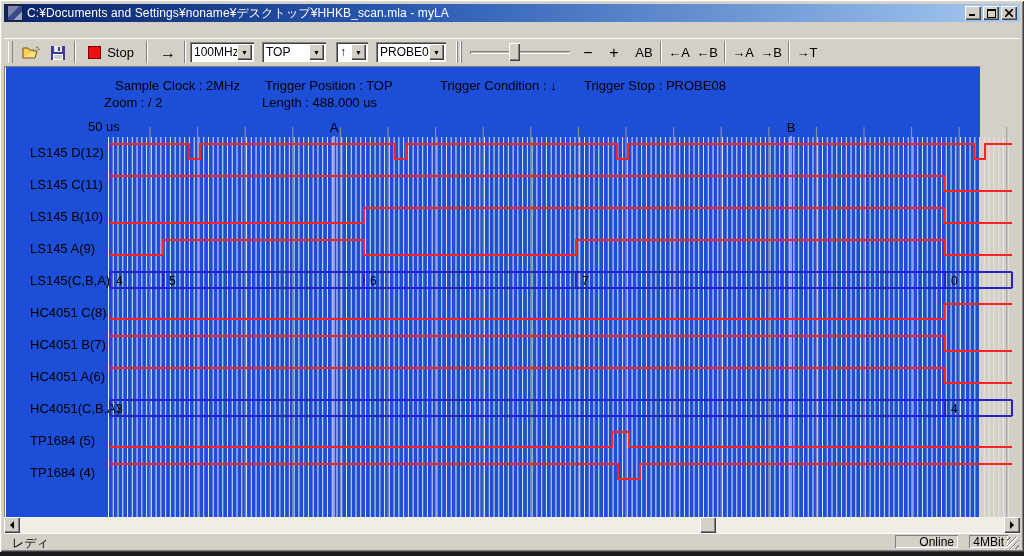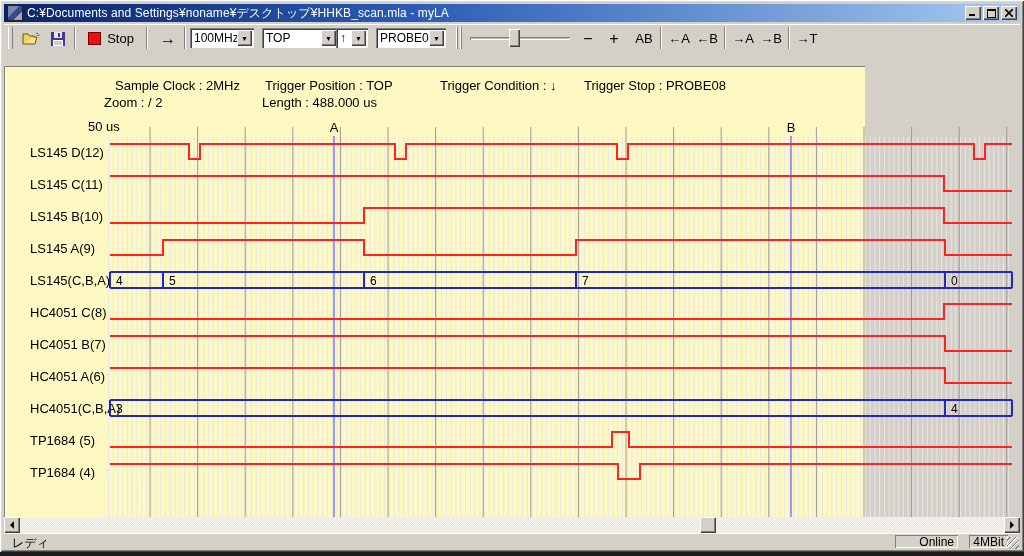--- a/index.html
+++ b/index.html
@@ -15,43 +15,43 @@
             border:1px solid #222;}
   .title-text{color:#ffffff;font-size:12px;font-weight:normal;margin-left:4px;white-space:nowrap;
               overflow:hidden;flex:1 1 auto;letter-spacing:0.1px;}
   .cap-group{display:flex;gap:2px;flex:0 0 auto;margin-right:1px;}
   .cap-btn{width:16px;height:14px;background:#d4d0c8;display:flex;align-items:center;justify-content:center;
            box-shadow:inset 1px 1px 0 #ffffff, inset -1px -1px 0 #404040, inset -2px -2px 0 #808080;}
   
   .menubar{position:absolute;left:4px;top:22px;right:4px;height:17px;display:flex;align-items:center;font-size:12px;color:#000;}
   .menu-item{padding:1px 8px 2px 8px;white-space:nowrap;}
   
-  .toolbar{position:absolute;left:4px;top:24px;right:4px;height:27px;border-top:1px solid #ffffff;}
+  .toolbar{position:absolute;left:4px;top:38px;right:4px;height:27px;border-top:1px solid #ffffff;}
   .toolbar *{white-space:nowrap;}
   .tb{position:absolute;top:3px;height:21px;display:flex;align-items:center;justify-content:center;color:#000;}
   .tb-sep{position:absolute;top:2px;height:22px;width:0;border-left:1px solid #808080;border-right:1px solid #ffffff;}
   .tb-grip{position:absolute;top:2px;height:22px;width:3px;border-left:1px solid #ffffff;border-right:1px solid #808080;}
   .tb-grip.g2{width:7px;border:none;
      background:linear-gradient(90deg,#fff 0 1px,#808080 1px 2px,transparent 2px 4px,#fff 4px 5px,#808080 5px 6px,transparent 6px);}
   .tb-text{font-size:13px;}
   .tb-big{font-size:16px;}
   .stop-square{display:inline-block;width:11px;height:11px;background:#ee1111;border:1px solid #7a0000;margin-right:6px;}
   .combo{position:absolute;top:3px;height:20px;background:#ffffff;
          box-shadow:inset 1px 1px 0 #808080, inset 2px 2px 0 #404040, inset -1px -1px 0 #ffffff;}
   .combo .value{position:absolute;left:4px;top:3px;font-size:12px;color:#000;}
   .combo .drop{position:absolute;right:2px;top:2px;bottom:2px;width:15px;background:#d4d0c8;
          box-shadow:inset 1px 1px 0 #ffffff, inset -1px -1px 0 #404040, inset -2px -2px 0 #808080;
          display:flex;align-items:center;justify-content:center;font-size:7px;color:#000;}
   .slider-track{position:absolute;left:0;right:0;top:9px;height:3px;
          box-shadow:inset 1px 1px 0 #808080, inset -1px -1px 0 #ffffff;background:#bdb8ae;}
   .slider-thumb{position:absolute;top:1px;width:11px;height:18px;background:#d4d0c8;
          box-shadow:inset 1px 1px 0 #ffffff, inset -1px -1px 0 #404040, inset -2px -2px 0 #808080;}
   
-  .client{position:absolute;left:4px;top:66px;width:828px;height:451px;background:#fef9c3;
-          border-top:1px solid #808080;box-shadow:inset 1px 0 0 #808080, inset 2px 0 0 #ffffff;padding-left:33px;}
+  .client{position:absolute;left:4px;top:66px;width:976px;height:451px;background:#1d4ed8;
+          border-top:1px solid #808080;box-shadow:inset 1px 0 0 #808080, inset 2px 0 0 #ffffff;}
   .info-label{position:absolute;font-size:13px;color:#000;white-space:nowrap;}
   #plot{position:absolute;left:0;top:0;width:1016px;height:451px;}
   
   .hscroll{position:absolute;left:4px;top:517px;width:1016px;height:16px;background:#e9e6de;
      background-image:linear-gradient(45deg,#f7f5ef 25%,transparent 25%,transparent 75%,#f7f5ef 75%),
                       linear-gradient(45deg,#f7f5ef 25%,transparent 25%,transparent 75%,#f7f5ef 75%);
      background-size:2px 2px;background-position:0 0,1px 1px;}
   .scroll-btn{position:absolute;top:0;width:16px;height:16px;background:#d4d0c8;
      box-shadow:inset 1px 1px 0 #ffffff, inset -1px -1px 0 #404040, inset -2px -2px 0 #808080;
      display:flex;align-items:center;justify-content:center;}
@@ -124,21 +124,21 @@
     <span class="tb-sep" style="left:142px"></span>
     <span class="tb tb-big" style="left:150px;width:28px">
       <span>→</span>
     </span>
     <span class="tb-sep" style="left:180px"></span>
 
     <span class="combo" style="left:186px;width:64px">
       <span class="value">100MHz</span>
       <span class="drop">▼</span>
     </span>
-    <span class="combo" style="left:258px;width:76px">
+    <span class="combo" style="left:258px;width:64px">
       <span class="value">TOP</span>
       <span class="drop">▼</span>
     </span>
     <span class="combo" style="left:332px;width:32px">
       <span class="value">↑</span>
       <span class="drop">▼</span>
     </span>
     <span class="combo" style="left:372px;width:70px">
       <span class="value">PROBE00</span>
       <span class="drop">▼</span>

